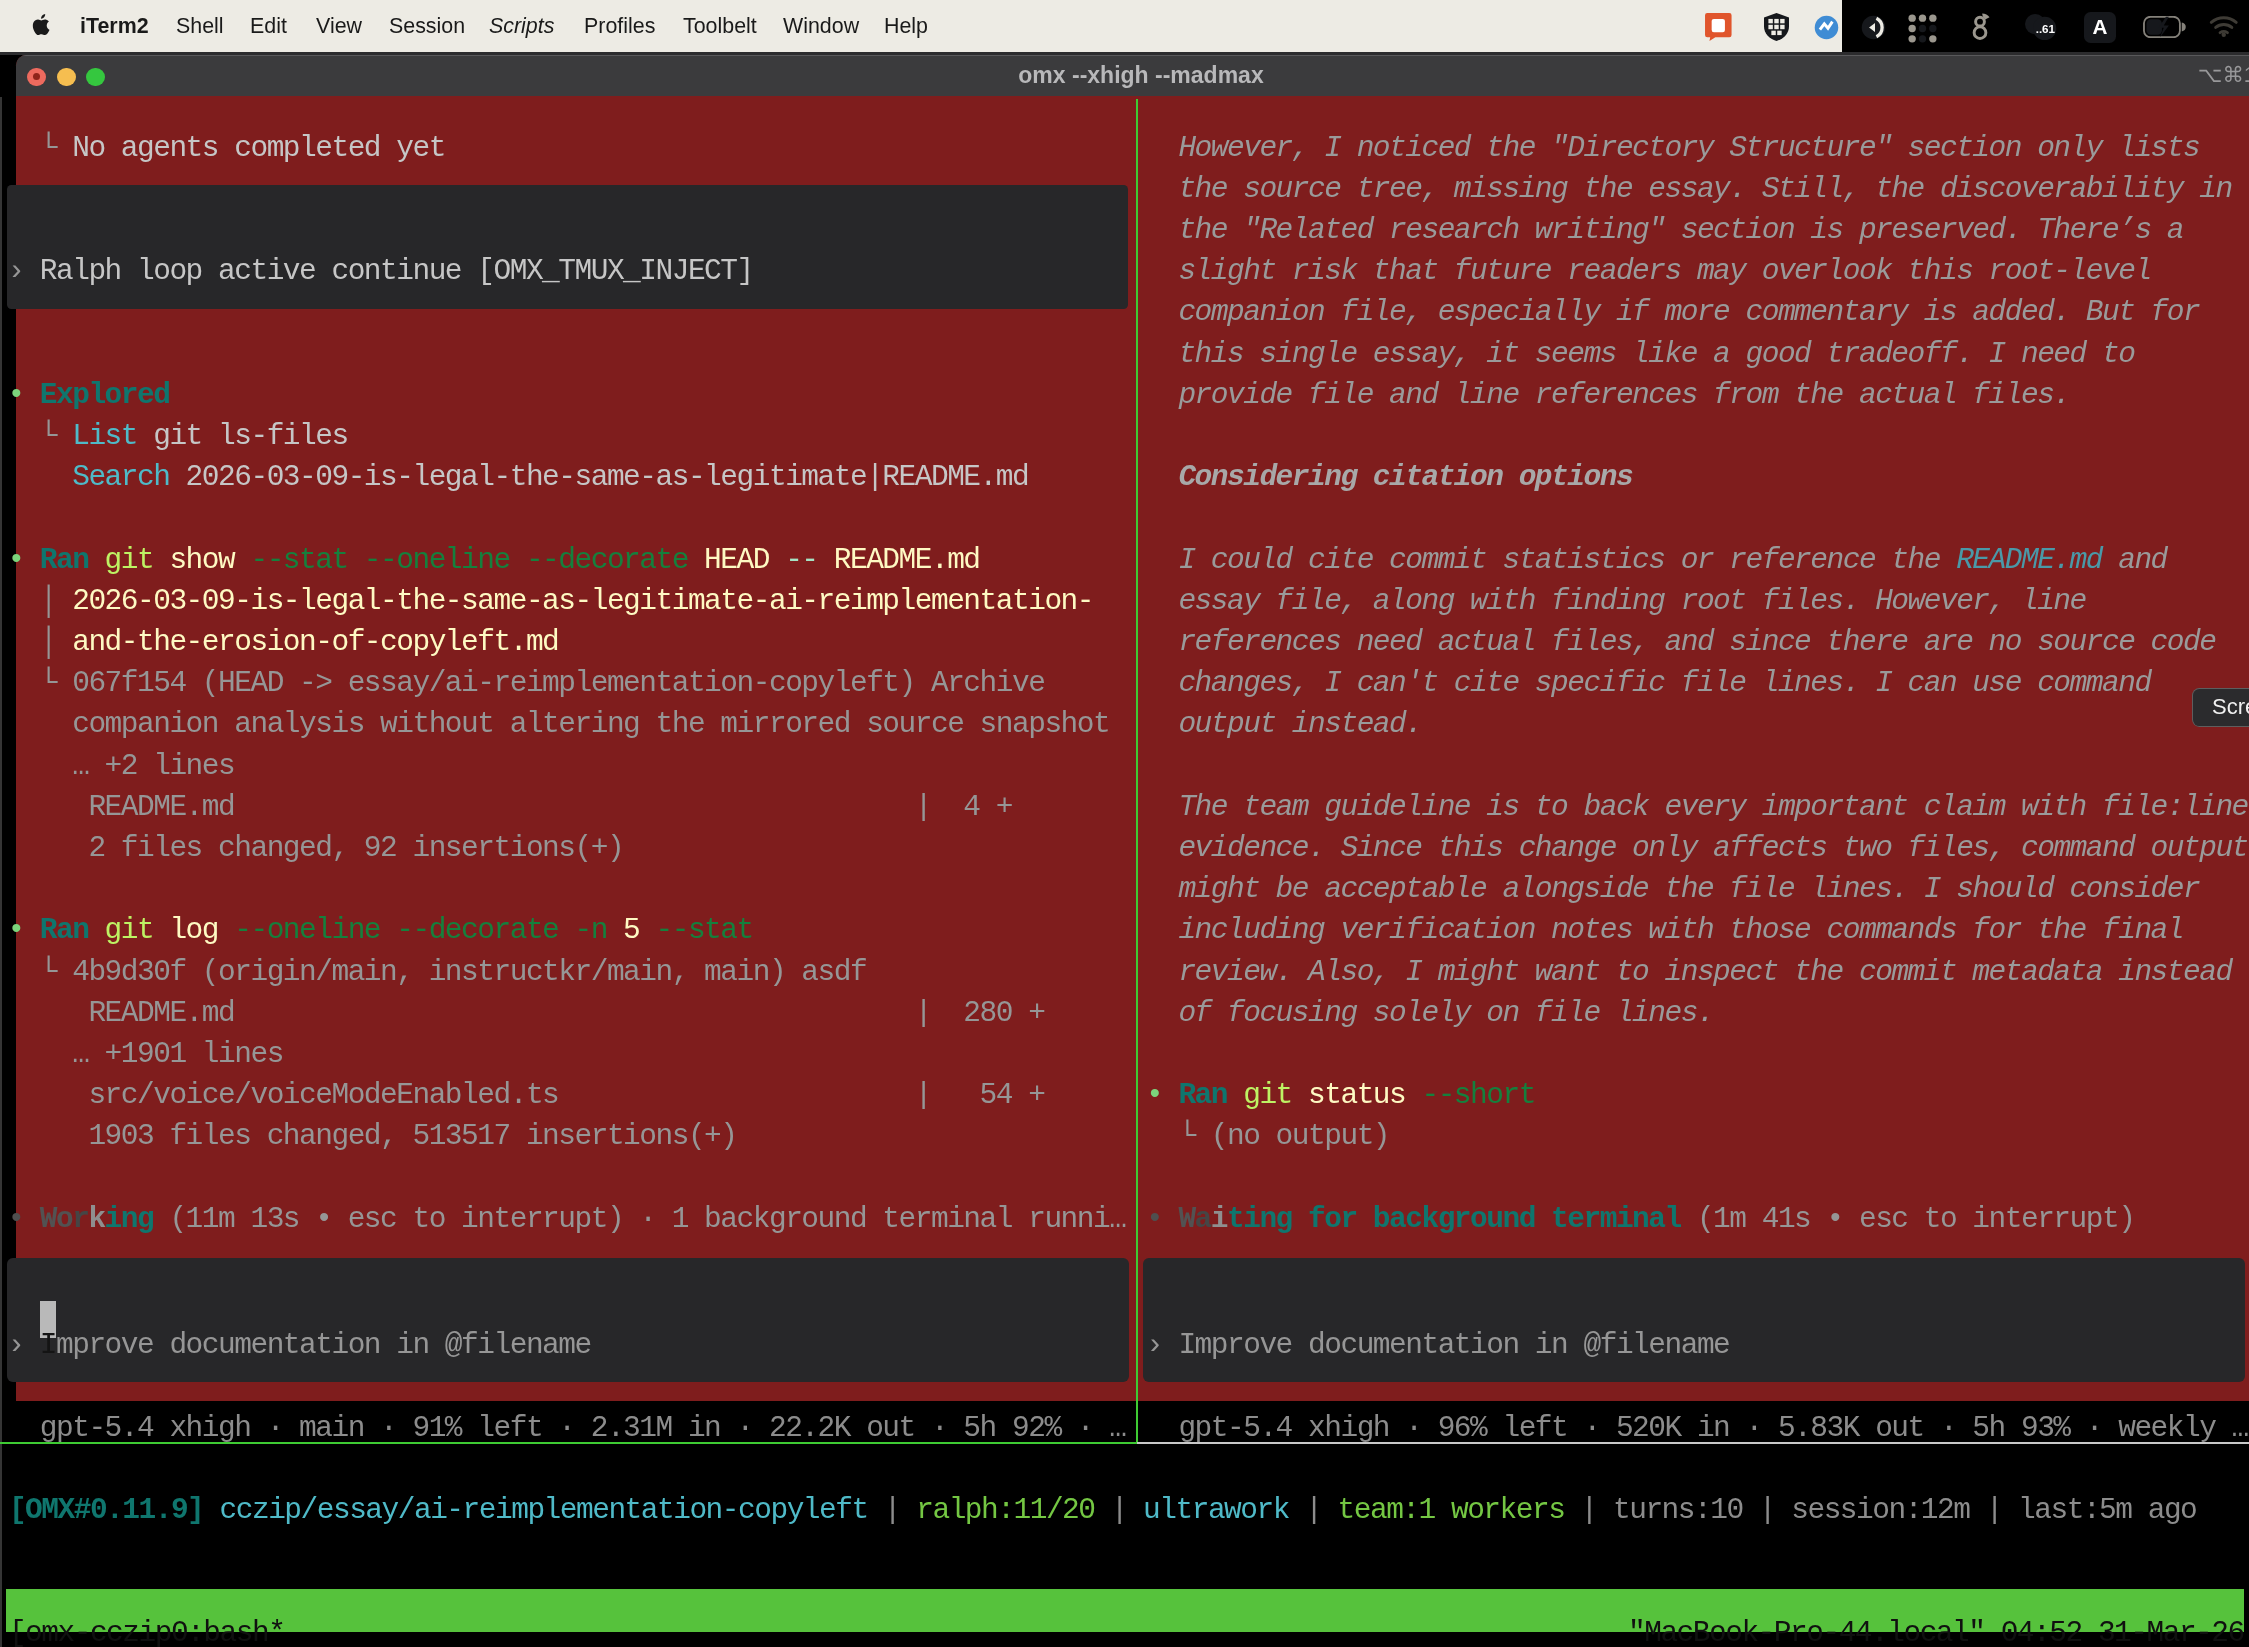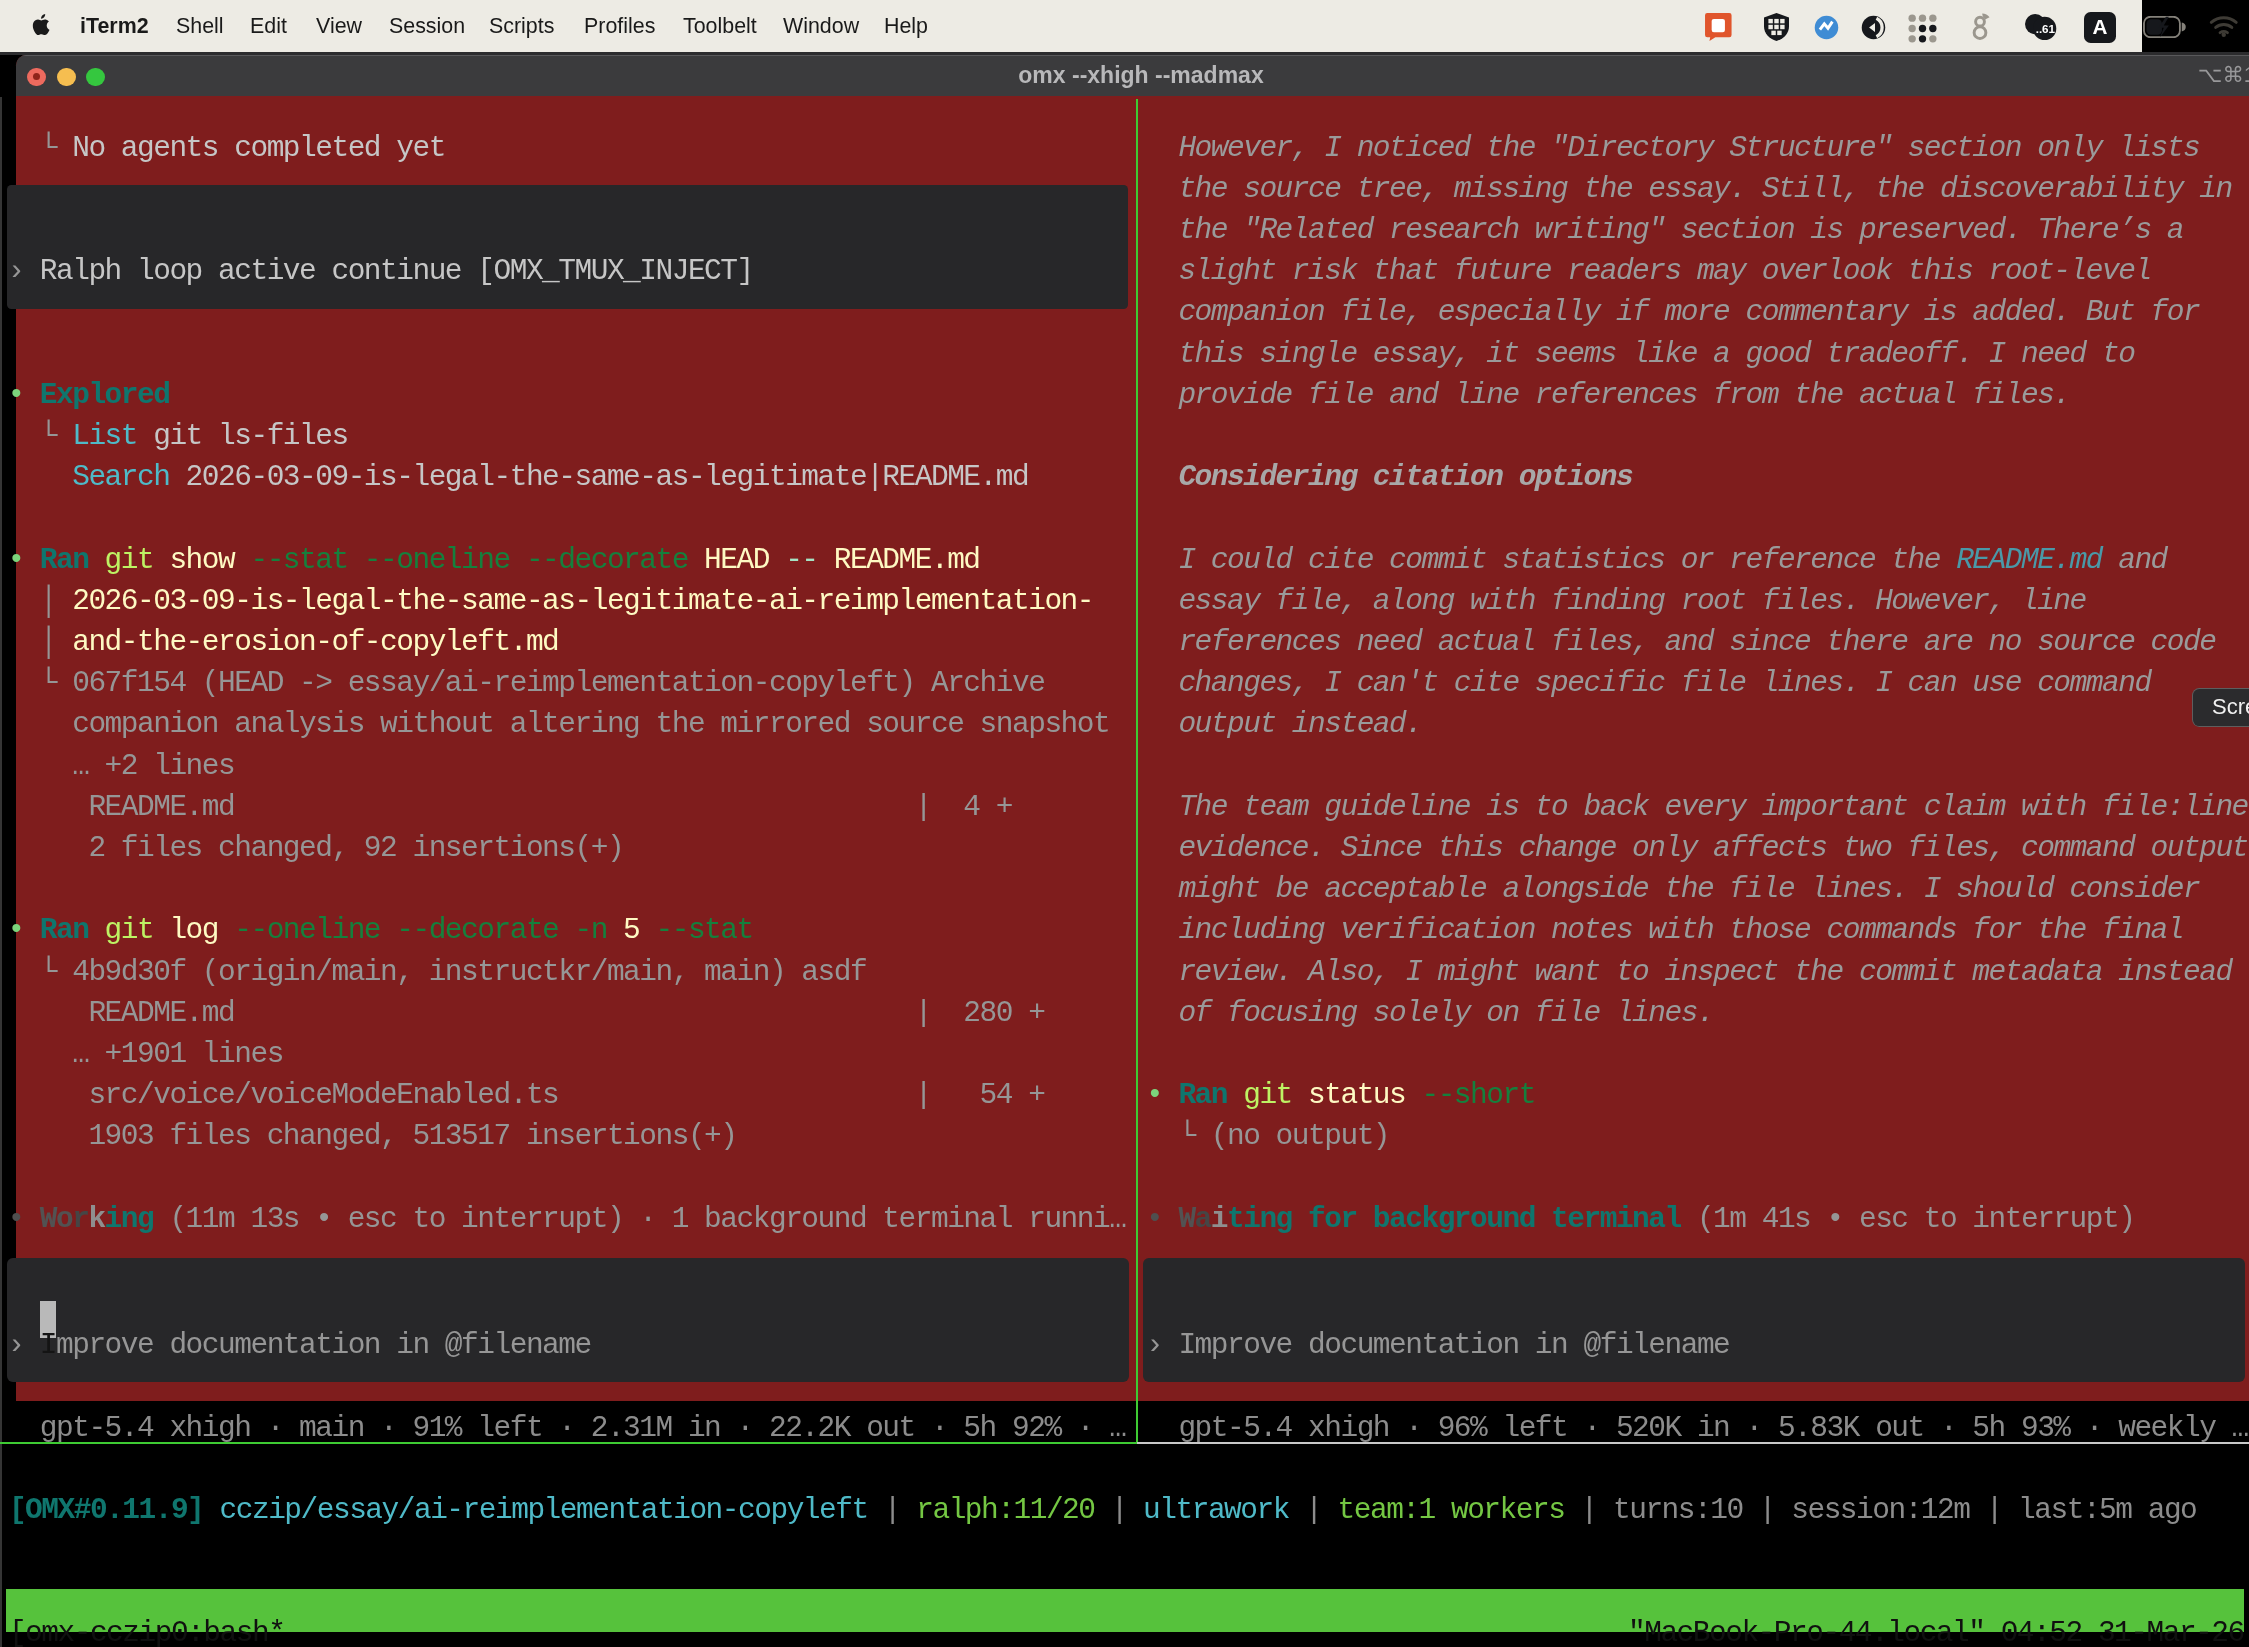--- a/index.html
+++ b/index.html
@@ -23,28 +23,28 @@
 .sh1 { color:#525252; font-weight:700; }
 .sh2 { color:#454545; font-weight:700; }
 .sh3 { color:#8f8f8f; font-weight:700; }
 .dk { color:#4f4f4f; }
 .bk { color:#101010; }
 .cur { color:#141414; position:relative; z-index:2; }
 .ibox { position:absolute; height:124px; background:#272729; border-radius:5.9px; }
 </style></head>
 <body>
 
-<div style="position:absolute;left:0;top:0;width:2142px;height:52px;background:#edebe4;
+<div style="position:absolute;left:0;top:0;width:1842px;height:52px;background:#edebe4;
   font-family:'Liberation Sans',sans-serif;font-size:21.4px;color:#1a1a1a;line-height:52px;">
 <span style="position:absolute;left:80px;font-weight:700;">iTerm2</span>
     <span style="position:absolute;left:176px;font-weight:400;">Shell</span>
     <span style="position:absolute;left:250px;font-weight:400;">Edit</span>
     <span style="position:absolute;left:316px;font-weight:400;">View</span>
     <span style="position:absolute;left:389px;font-weight:400;">Session</span>
-    <span style="position:absolute;left:489px;font-weight:400;">Scripts</span>
+    <span style="position:absolute;left:489px;font-weight:400;font-style:italic;">Scripts</span>
     <span style="position:absolute;left:584px;font-weight:400;">Profiles</span>
     <span style="position:absolute;left:683px;font-weight:400;">Toolbelt</span>
     <span style="position:absolute;left:783px;font-weight:400;">Window</span>
     <span style="position:absolute;left:884px;font-weight:400;">Help</span>
 </div>
 <svg style="position:absolute;left:31px;top:13.3px;" width="19" height="23.6" viewBox="0 0 26 32">
     <path fill="#1a1a1a" d="M21.5 16.9c0-3.6 2.9-5.3 3-5.4-1.6-2.4-4.2-2.7-5.1-2.8-2.2-.2-4.2 1.3-5.3 1.3-1.1 0-2.8-1.3-4.6-1.2-2.4 0-4.6 1.4-5.8 3.5-2.5 4.3-.7 10.7 1.8 14.2 1.2 1.7 2.6 3.6 4.4 3.6 1.8-.1 2.4-1.1 4.6-1.1 2.1 0 2.7 1.1 4.6 1.1 1.9 0 3.1-1.7 4.3-3.4 1.3-2 1.9-3.9 1.9-4-.1-.1-3.7-1.5-3.8-5.8z"></path>
     <path fill="#1a1a1a" d="M17.9 5.8c1-1.2 1.6-2.8 1.5-4.5-1.4.1-3.1 1-4.1 2.1-.9 1-1.7 2.7-1.5 4.3 1.5.1 3.1-.8 4.1-1.9z"></path>
   </svg>
 <svg style="position:absolute;left:1705px;top:13.3px;" width="26.6" height="28" viewBox="0 0 36 38">

